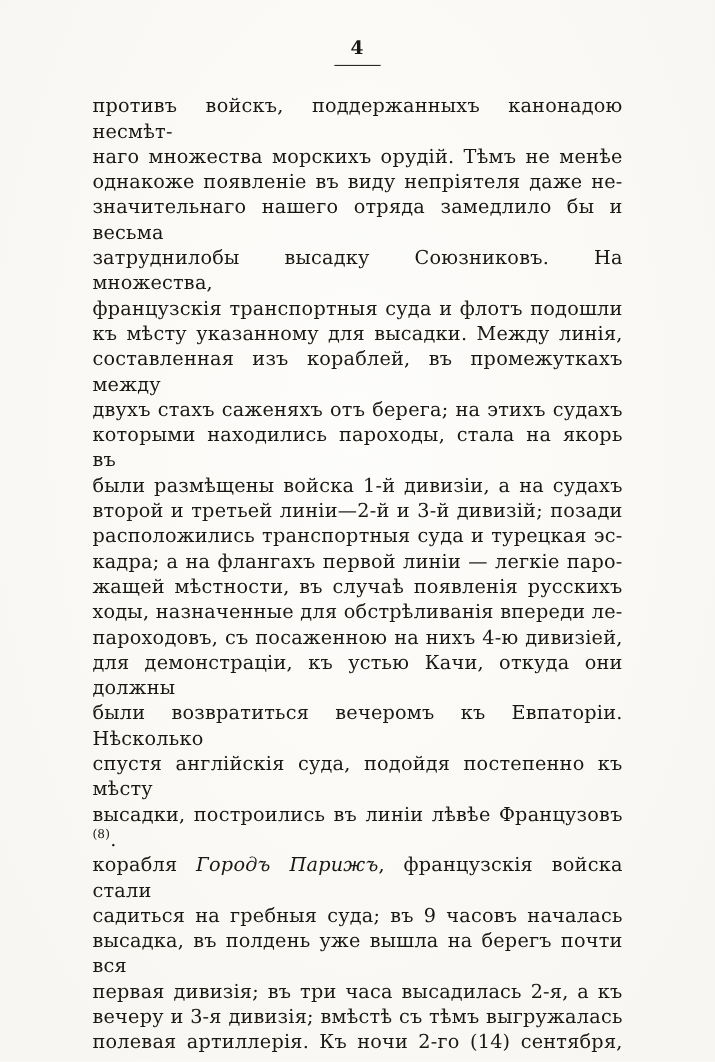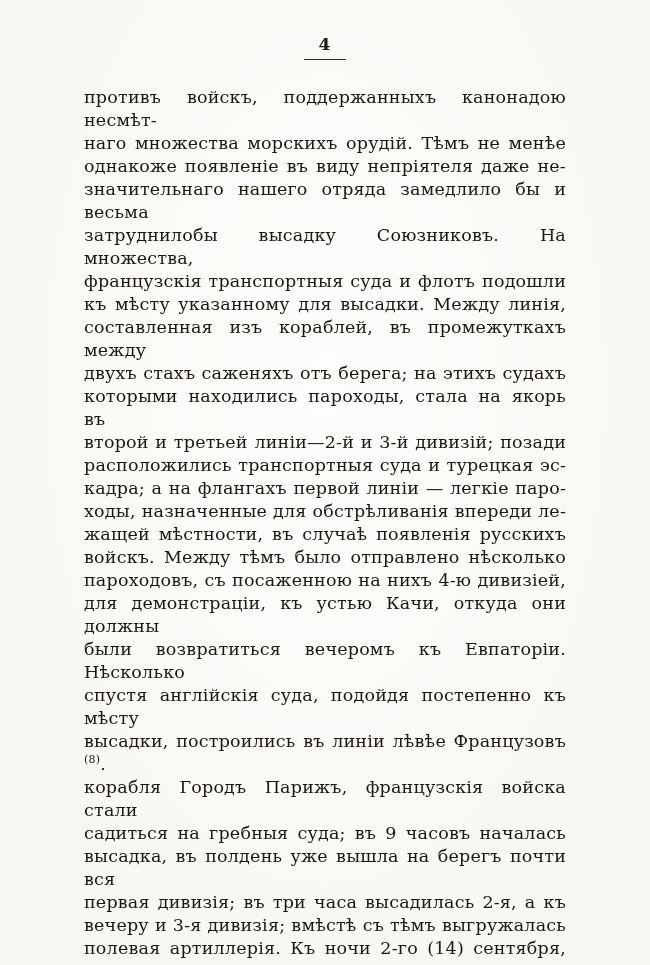--- a/index.html
+++ b/index.html
@@ -39,21 +39,21 @@
     line-height: 23px;
     letter-spacing: 0.2px;
   }
   .paragraph { margin: 0; }
   .line {
     text-align: justify;
     text-align-last: justify;
   }
   .line.last { text-align-last: left; }
   .line.indent { text-indent: 30px; }
-  .it { }
+  .it { font-style: italic; }
   .sup {
     vertical-align: super;
     font-size: 11px;
     line-height: 0;
   }
 </style>
 </head>
 <body>
 
 <div class="page">
@@ -66,26 +66,26 @@
         <div class="line"><span>противъ войскъ, поддержанныхъ канонадою несмѣт-</span></div>
         <div class="line"><span>наго множества морскихъ орудій. Тѣмъ не менѣе</span></div>
         <div class="line"><span>однакоже появленіе въ виду непріятеля даже не-</span></div>
         <div class="line"><span>значительнаго нашего отряда замедлило бы и весьма</span></div>
         <div class="line"><span>затруднилобы высадку Союзниковъ. На множества,</span></div>
         <div class="line"><span>французскія транспортныя суда и флотъ подошли</span></div>
         <div class="line"><span>къ мѣсту указанному для высадки. Между линія,</span></div>
         <div class="line"><span>составленная изъ кораблей, въ промежуткахъ между</span></div>
         <div class="line"><span>двухъ стахъ саженяхъ отъ берега; на этихъ судахъ</span></div>
         <div class="line"><span>которыми находились пароходы, стала на якорь въ</span></div>
+        <div class="line"><span>были размѣщены войска 1-й дивизіи, а на судахъ</span></div>
         <div class="line"><span>второй и третьей линіи—2-й и 3-й дивизій; позади</span></div>
         <div class="line"><span>расположились транспортныя суда и турецкая эс-</span></div>
         <div class="line"><span>кадра; а на флангахъ первой линіи — легкіе паро-</span></div>
+        <div class="line"><span>жащей мѣстности, въ случаѣ появленія русскихъ</span></div>
         <div class="line"><span>ходы, назначенные для обстрѣливанія впереди ле-</span></div>
-        <div class="line"><span>жащей мѣстности, въ случаѣ появленія русскихъ</span></div>
-        <div class="line"><span>войскъ. Между тѣмъ было отправлено нѣсколько</span></div>
         <div class="line"><span>пароходовъ, съ посаженною на нихъ 4-ю дивизіей,</span></div>
         <div class="line"><span>для демонстраціи, къ устью Качи, откуда они должны</span></div>
         <div class="line"><span>были возвратиться вечеромъ къ Евпаторіи. Нѣсколько</span></div>
         <div class="line"><span>спустя англійскія суда, подойдя постепенно къ мѣсту</span></div>
         <div class="line last"><span>высадки, построились въ линіи лѣвѣе Французовъ </span><span class="sup">(8)</span><span>.</span></div>
       </div>
       <div class="paragraph">
         <div class="line"><span>корабля </span><span class="it">Городъ Парижъ</span><span>, французскія войска стали</span></div>
         <div class="line"><span>садиться на гребныя суда; въ 9 часовъ началась</span></div>
         <div class="line"><span>высадка, въ полдень уже вышла на берегъ почти вся</span></div>

